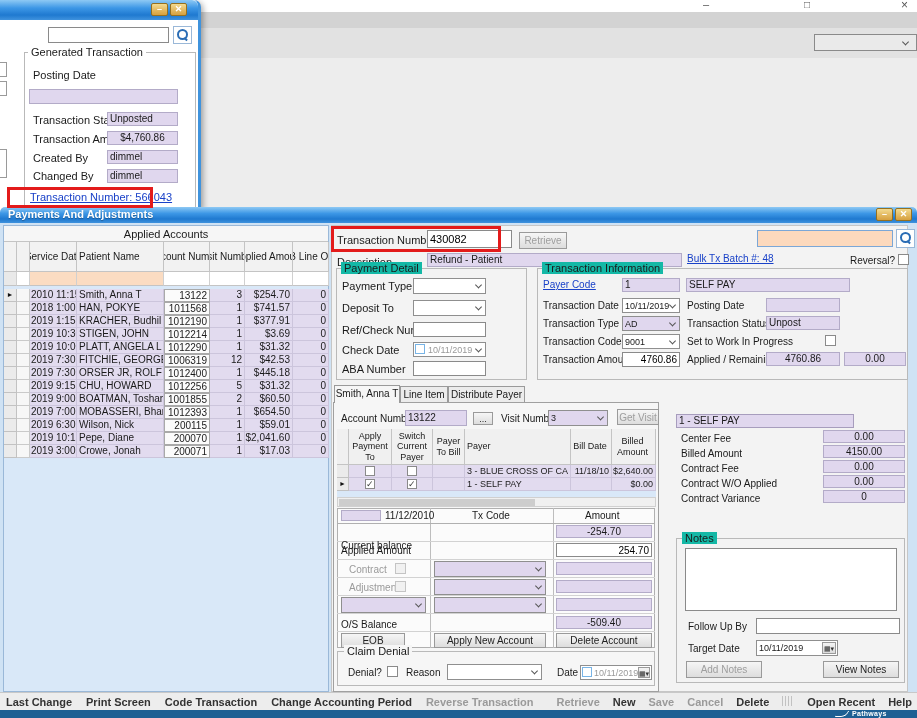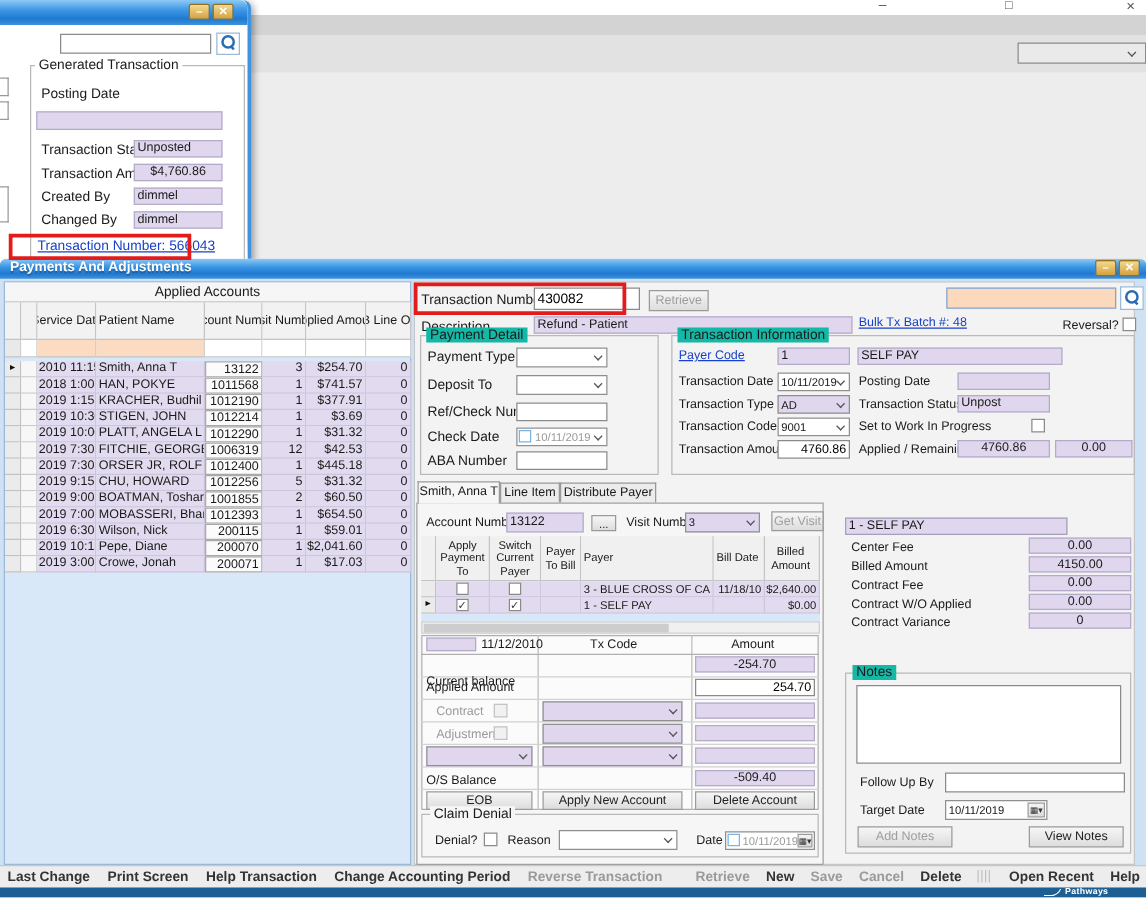--- a/index.html
+++ b/index.html
@@ -424,21 +424,21 @@
   <div class="lav" style="left:556px;top:373px;width:96px;height:13px;"></div>
   <div class="combo lavbg" style="left:341px;top:390px;width:85px;height:16px;">
       <span class="chev"></span>
     </div>
   <div class="combo lavbg" style="left:434px;top:390px;width:112px;height:16px;">
       <span class="chev"></span>
     </div>
   <div class="lav" style="left:556px;top:391px;width:96px;height:13px;"></div>
   <span class="lbl sm" style="left:341px;top:412px;">O/S Balance</span>
   <div class="lav r" style="left:556px;top:409px;width:96px;height:13px;">-509.40</div>
-  <button class="btn" style="left:341px;top:426px;width:85px;height:15px;">EOB</button>
+  <button class="btn" style="left:341px;top:426px;width:64px;height:15px;">EOB</button>
   <button class="btn" style="left:434px;top:426px;width:112px;height:15px;">Apply New Account</button>
   <button class="btn" style="left:556px;top:426px;width:96px;height:15px;">Delete Account</button>
 
   <div class="gb" style="left:337px;top:444px;width:318px;height:35px;"></div>
   <span class="legend" style="left:344px;top:438px;background:#f6f6f6;">Claim Denial</span>
   <span class="lbl sm" style="left:348px;top:460px;">Denial?</span>
   <span class="chk" style="left:387px;top:459px;"></span>
   <span class="lbl sm" style="left:406px;top:460px;">Reason</span>
   <div class="combo" style="left:447px;top:457px;width:95px;height:16px;">
       <span class="chev"></span>
@@ -472,21 +472,21 @@
     <span>10/11/2019</span>
     <span class="calbtn" style="right:1px;top:1px;width:14px;height:12px;">▦▾</span>
   </div>
   <button class="btn dis" style="left:686px;top:454px;width:76px;height:17px;">Add Notes</button>
   <button class="btn" style="left:823px;top:454px;width:76px;height:17px;">View Notes</button>
 
   <div class="abs" style="left:0;top:485px;width:917px;height:18px;background:#ededed;border-top:1px solid #c8c8c8;">
     <div style="position:absolute;left:6px;top:0;height:18px;display:flex;align-items:center;gap:14px;font-size:11px;font-weight:bold;color:#333;">
       <span>Last Change</span>
       <span>Print Screen</span>
-      <span>Help Transaction</span>
+      <span>Code Transaction</span>
       <span>Change Accounting Period</span>
       <span class="dim">Reverse Transaction</span>
     </div>
     <div style="position:absolute;right:5px;top:0;height:18px;display:flex;align-items:center;gap:13px;font-size:11px;font-weight:bold;color:#333;">
       <span class="dim">Retrieve</span>
       <span>New</span>
       <span class="dim">Save</span>
       <span class="dim">Cancel</span>
       <span>Delete</span>
       <span><i class="grip"></i><i class="grip"></i><i class="grip"></i><i class="grip"></i></span>

